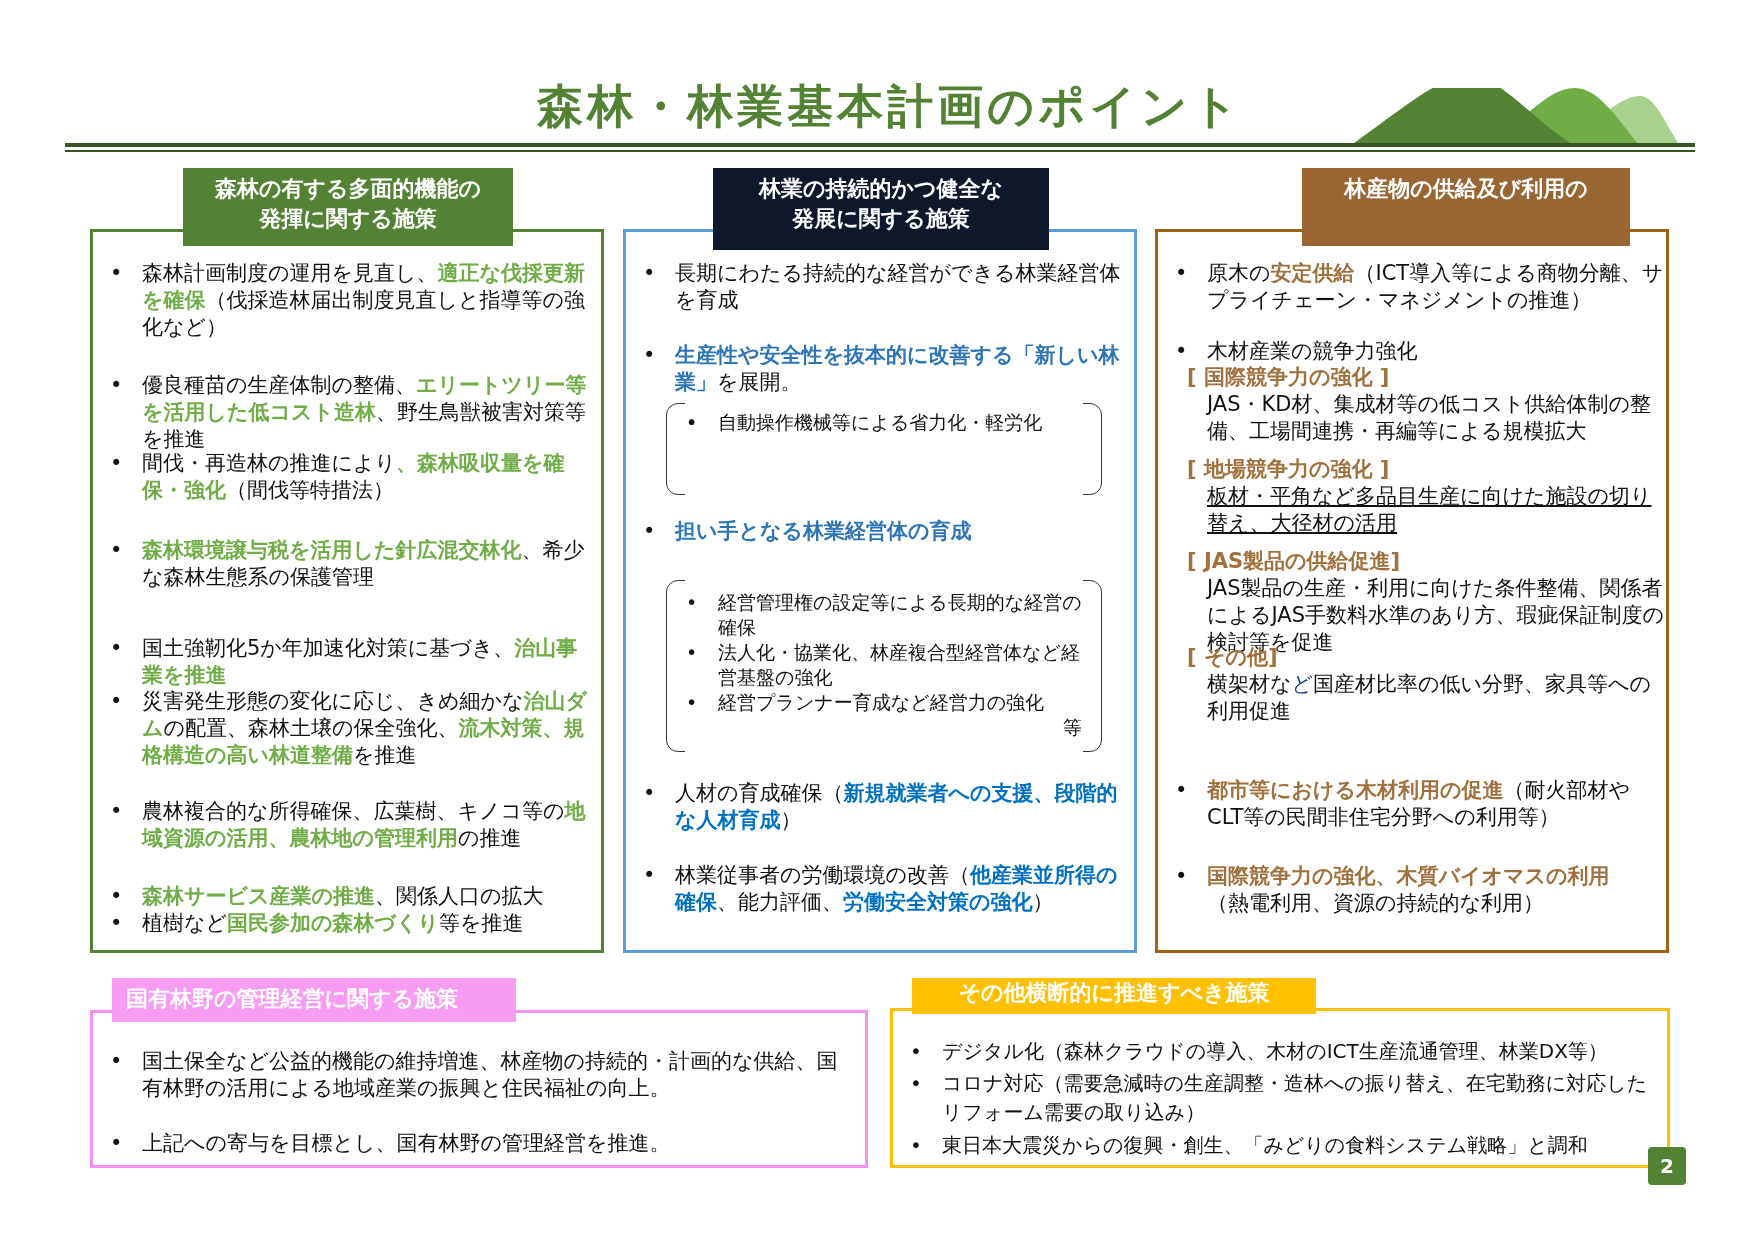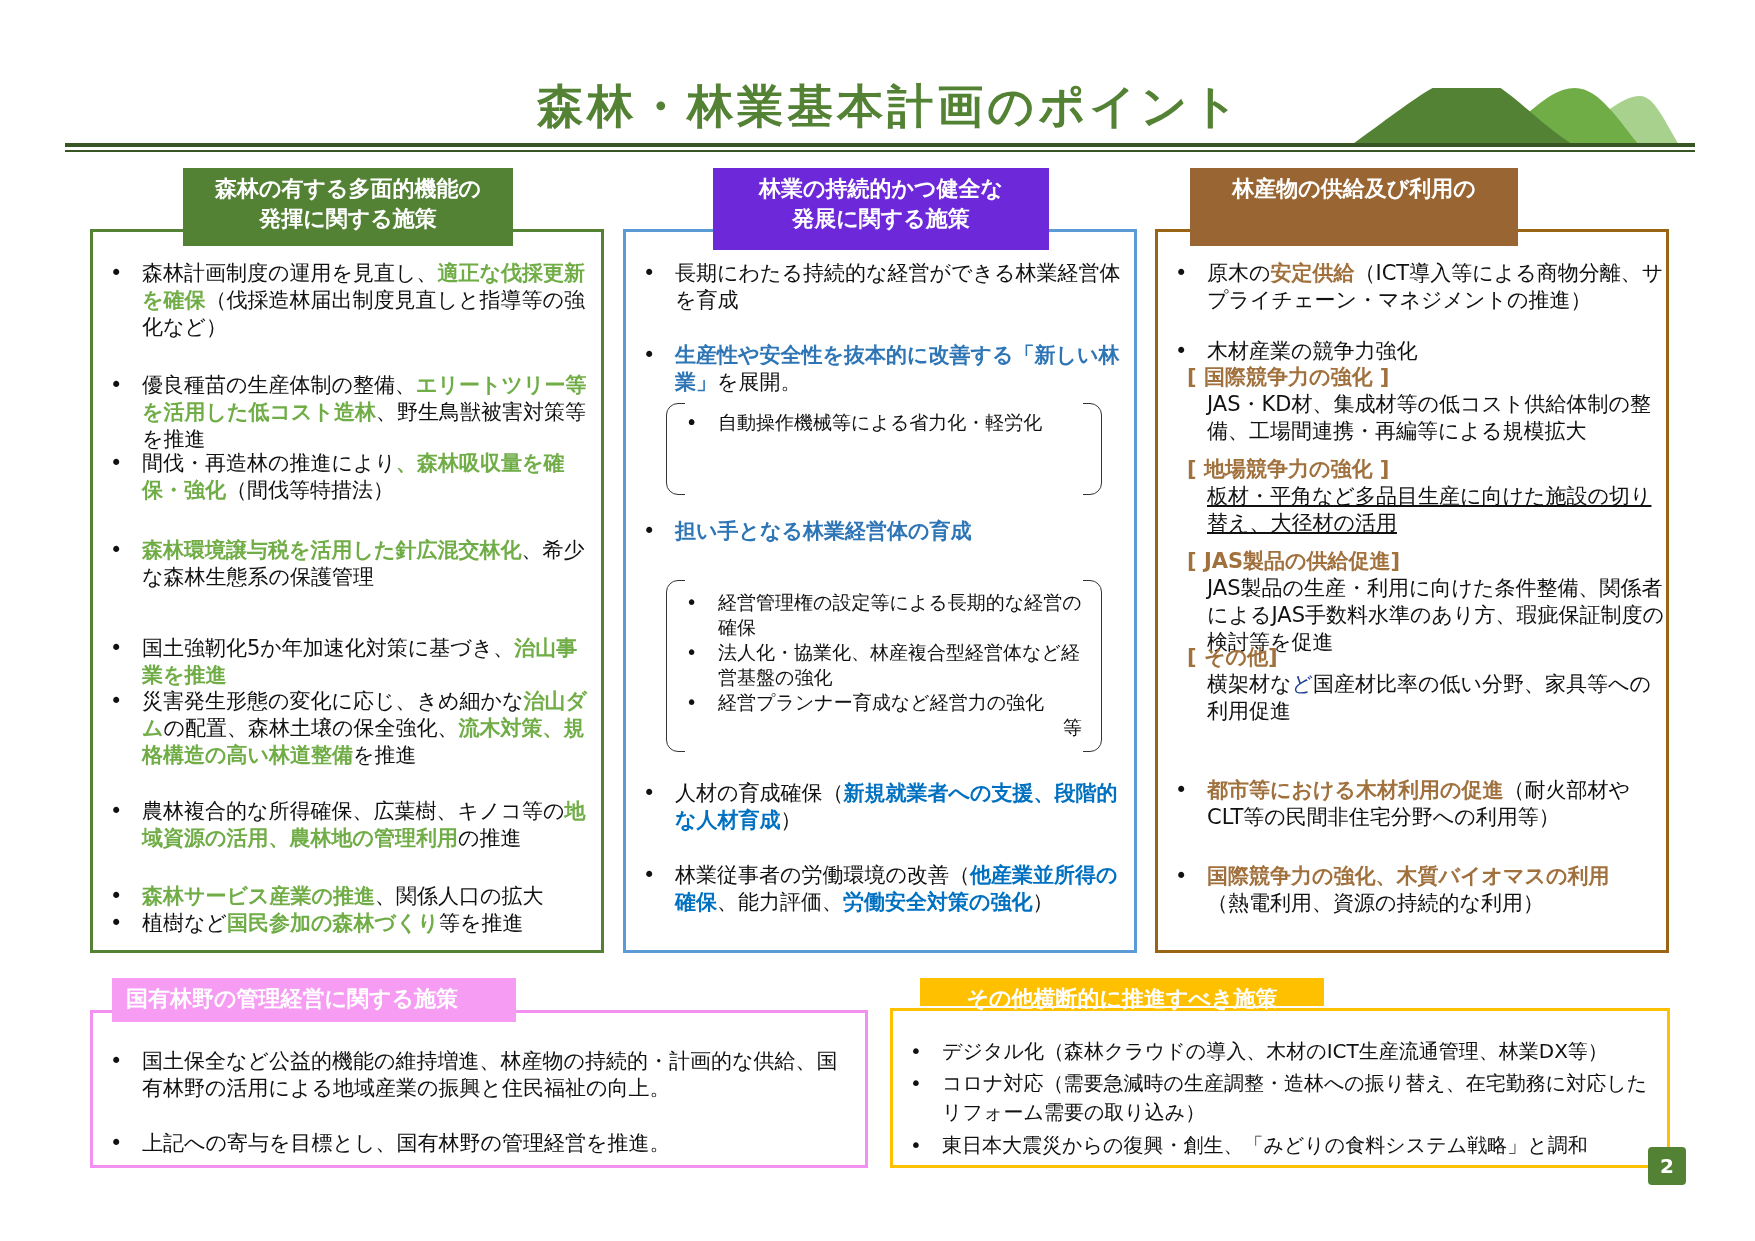--- a/index.html
+++ b/index.html
@@ -13,21 +13,21 @@
 
   .panel { position: absolute; border: 3px solid; box-sizing: border-box; background: #fff; }
   .panel-head { position: absolute; color: #fff; font-weight: bold; text-align: center;
                 font-size: 22px; line-height: 30px; box-sizing: border-box; padding-top: 6px; }
   .p-green { border-color: #548235; }
   .p-blue { border-color: #5b9bd5; }
   .p-brown { border-color: #996515; }
   .p-pink { border-color: #f391f0; }
   .p-yellow { border-color: #ffc000; }
   .h-green { background: #548235; }
-  .h-blue { background: #6d28d9; }
+  .h-blue { background: #0f172a; }
   .h-brown { background: #996633; }
   .h-pink { background: #f79cf3; }
   .h-yellow { background: #ffc000; }
 
   .content { position: absolute; font-size: 21px; line-height: 27px; }
   .item { position: absolute; left: 0; right: 0; padding-left: 46px; box-sizing: border-box; }
   .item .dot { position: absolute; left: 14px; top: 0; }
   .g { color: #70ad47; font-weight: bold; }
   .b { color: #2e75b6; font-weight: bold; }
   .bl { color: #0070c0; font-weight: bold; }
@@ -136,21 +136,21 @@
     <div class="mask"></div>
   </div>
 <div class="sub" style="left:680px; top:590px; width:410px;">
   <div style="position:relative; padding-left:38px;"><span style="position:absolute; left:6px;">•</span><span>経営管理権の設定等による長期的な経営の確保</span></div>
   <div style="position:relative; padding-left:38px;"><span style="position:absolute; left:6px;">•</span><span>法人化・協業化、林産複合型経営体など経営基盤の強化</span></div>
   <div style="position:relative; padding-left:38px;"><span style="position:absolute; left:6px;">•</span><span>経営プランナー育成など経営力の強化</span></div>
   <div style="text-align:right; padding-right:8px;">等</div>
 </div>
 
 <div class="panel p-brown" style="left:1155px; top:229px; width:514px; height:724px;"></div>
-<div class="panel-head h-brown" style="left:1190px; top:168px; width:328px; height:78px;">
+<div class="panel-head h-brown" style="left:1302px; top:168px; width:328px; height:78px;">
   <div>林産物の供給及び利用の</div>
 </div>
 <div class="content" style="left:1161px; top:260px; width:505px;">
   <div class="item" style="top:0;">
     <span class="dot">•</span>
     <span>原木の</span><span class="br">安定供給</span><span>（ICT導入等による商物分離、サプライチェーン・マネジメントの推進）</span>
   </div>
   <div class="item" style="top:78px;">
     <span class="dot">•</span>
     <span>木材産業の競争力強化</span>
@@ -190,21 +190,21 @@
     <span class="dot">•</span>
     <span>国土保全など公益的機能の維持増進、林産物の持続的・計画的な供給、国有林野の活用による地域産業の振興と住民福祉の向上。</span>
   </div>
   <div class="item" style="top:82px;">
     <span class="dot">•</span>
     <span>上記への寄与を目標とし、国有林野の管理経営を推進。</span>
   </div>
 </div>
 
 <div class="panel p-yellow" style="left:890px; top:1008px; width:780px; height:160px;"></div>
-<div class="panel-head h-yellow" style="left:912px; top:978px; width:404px; height:28px; padding-top:6px;margin-left:8px;">
+<div class="panel-head h-yellow" style="left:912px; top:978px; width:404px; height:36px; padding-top:0;">
   <span>その他横断的に推進すべき施策</span>
 </div>
 <div class="content" style="left:896px; top:1037px; width:770px; font-size:20px; line-height:29px;">
   <div class="item" style="top:0;">
     <span class="dot">•</span>
     <span>デジタル化（森林クラウドの導入、木材のICT生産流通管理、林業DX等）</span>
   </div>
   <div class="item" style="top:32px;">
     <span class="dot">•</span>
     <span>コロナ対応（需要急減時の生産調整・造林への振り替え、在宅勤務に対応したリフォーム需要の取り込み）</span>

